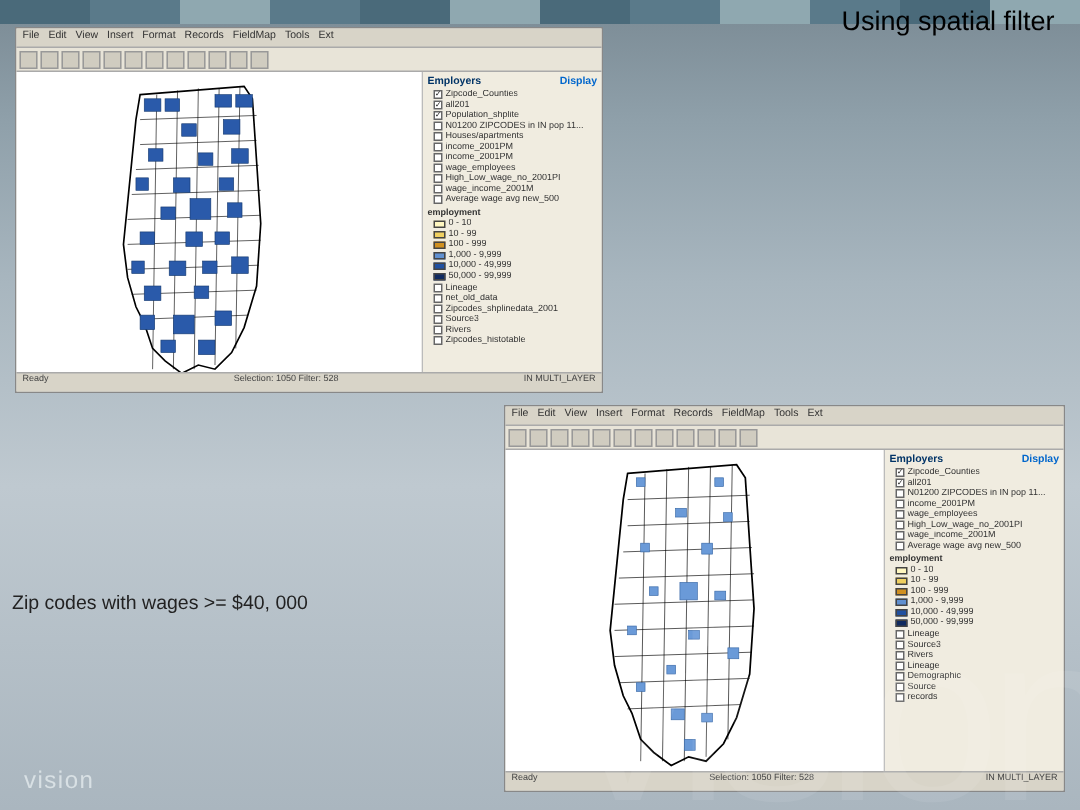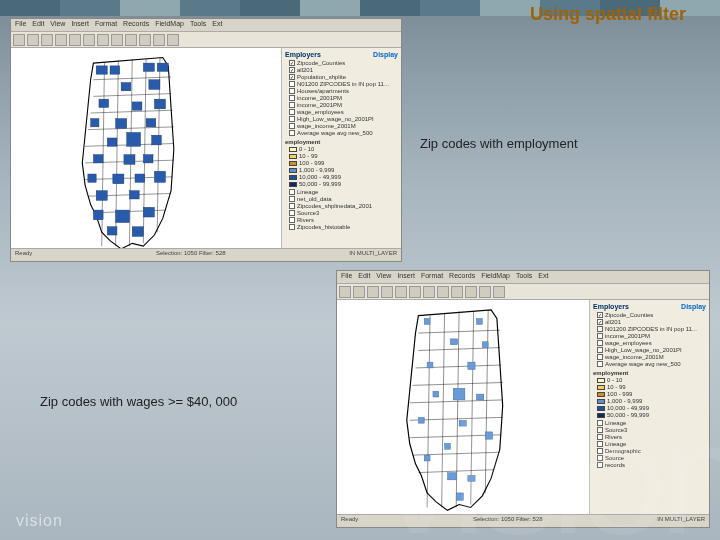--- a/index.html
+++ b/index.html
@@ -1,23 +1,23 @@
 <!DOCTYPE html>
 <html><head>
 <meta charset="utf-8">
 <style>
 *{margin:0;padding:0;box-sizing:border-box}
 body{width:720px;height:540px;font-family:Verdana,Geneva,sans-serif;background:linear-gradient(180deg,#7a8a94 0%,#8fa0aa 15%,#a8b6bf 35%,#bfc9d0 60%,#aab6bf 100%);position:relative;overflow:hidden}
 .topbar{position:absolute;top:0;left:0;width:100%;height:16px;display:flex;z-index:5}
 .topbar div{flex:1;background:#5a7a8a}
 .topbar div:nth-child(odd){background:#4a6a7a}
 .topbar div:nth-child(3n){background:#8fa8b0}
-.slide-title{position:absolute;top:4px;right:34px;font-weight:bold;font-size:18px;color:#a16207;z-index:10}
+.slide-title{position:absolute;top:4px;right:17px;font-weight:normal;font-size:18px;color:#000000;z-index:10}
 .caption-1{position:absolute;top:136px;left:420px;font-size:13px;color:#222;line-height:1.3;z-index:10}
-.caption-2{position:absolute;top:394px;left:40px;font-size:13px;color:#222;z-index:10}
+.caption-2{position:absolute;top:394px;left:8px;font-size:13px;color:#222;z-index:10}
 .brand{position:absolute;bottom:10px;left:16px;font-size:16px;color:#d8e0e4;letter-spacing:1px;font-weight:300}
 .watermark{position:absolute;bottom:-30px;right:-20px;font-size:160px;color:rgba(255,255,255,0.08);font-weight:300;letter-spacing:-8px;pointer-events:none}
 .gis{position:absolute;background:#f2f0e8;border:1px solid #888}
 .gis-1{top:18px;left:10px;width:392px;height:244px}
 .gis-2{top:270px;left:336px;width:374px;height:258px}
 .gis-menu{height:13px;background:#d8d4c8;font-size:7px;color:#333;display:flex;gap:6px;padding:1px 4px;border-bottom:1px solid #aaa}
 .gis-tools{height:16px;background:#e8e4d8;border-bottom:1px solid #aaa;display:flex;gap:2px;padding:2px}
 .gis-tools i{width:12px;height:12px;background:#d0ccc0;border:1px solid #999;display:inline-block}
 .gis-body{display:flex;height:calc(100% - 42px)}
 .gis-map{flex:1;background:#fff;position:relative;overflow:hidden}
@@ -46,21 +46,20 @@
     <div></div>
     <div></div>
     <div></div>
     <div></div>
     <div></div>
 </div>
 
 <div class="slide-title">Using spatial filter</div>
 
 <div class="caption-1">
-  <div>Zip codes with employment</div>
 </div>
 
 <div class="caption-2">Zip codes with wages &gt;= $40, 000</div>
 
 <div class="gis gis-1">
   <div class="gis-menu">
     <span>File</span>
     <span>Edit</span>
     <span>View</span>
     <span>Insert</span>

